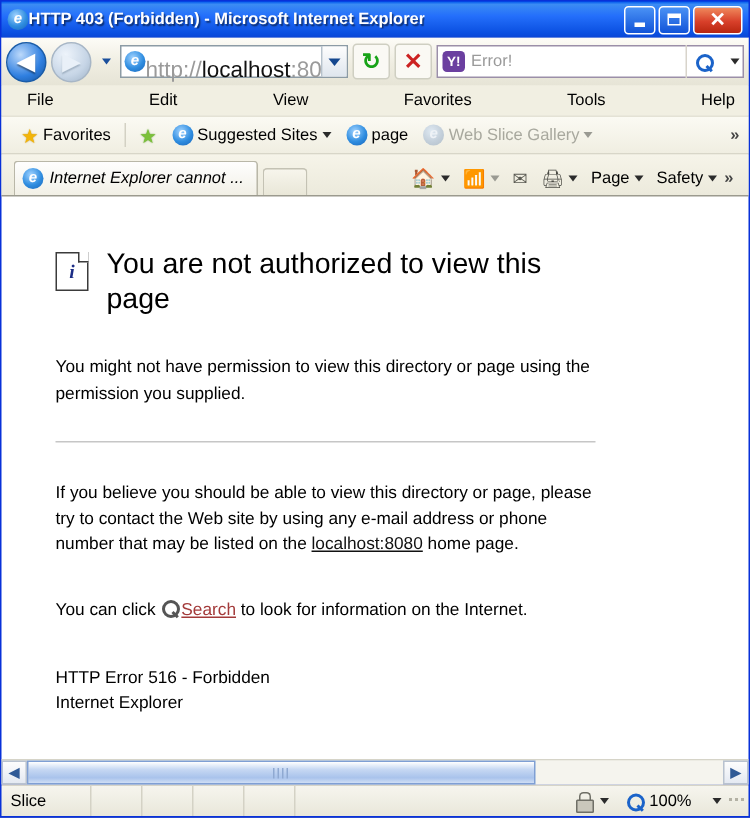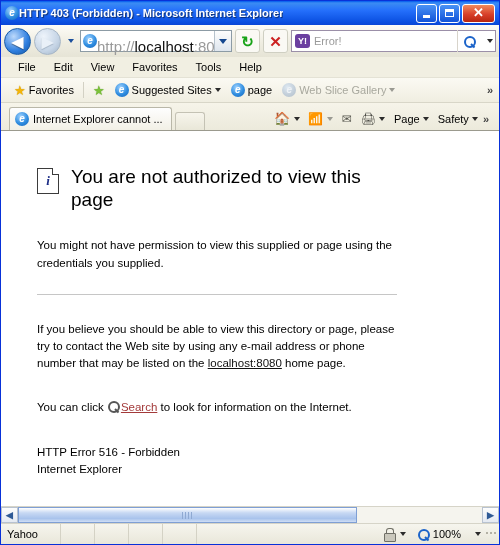--- a/index.html
+++ b/index.html
@@ -115,21 +115,21 @@
     content:''; position:absolute; left:0; top:0; width:8px;height:8px;
     border:2px solid #2352a6; border-radius:50%;
   }
   .mag::after {
     content:''; position:absolute; left:7px; top:7px; width:5px;height:2px;
     background:#2352a6; transform:rotate(45deg); transform-origin:left center;
   }
   .mag.blue::before { border-color:#1b63c9; }
   .mag.blue::after { background:#1b63c9; }
 
-  .menurow { height:20px; display:flex; align-items:center; padding-left:8px; gap:0; background:#f1efe2; }
+  .menurow { height:20px; display:flex; align-items:center; padding-left:8px; gap:0; background:#f1efe2;justify-content:space-between; }
   .menuitem { padding:1px 9px 2px 9px; font-size:11px; color:#000; }
 
   .favrow {
     height:26px; display:flex; align-items:center; padding-left:8px; gap:0;
     background:linear-gradient(to bottom,#fbfaf3,#f0eee1);
     border-top:1px solid #e4e2d5; border-bottom:1px solid #d8d6c8;
     position:relative;
   }
   .favitem { display:flex; align-items:center; gap:3px; padding:1px 5px; font-size:11px; white-space:nowrap; }
   .favitem.dim { color:#a8a89e; }
@@ -142,21 +142,21 @@
     position:relative;
   }
   .tab {
     height:23px; display:flex; align-items:center; gap:4px;
     padding:0 8px 0 5px; min-width:0;
     background:linear-gradient(to bottom,#fefefe,#f2f0e6);
     border:1px solid #b9b7a8; border-bottom:none;
     border-top-left-radius:3px; border-top-right-radius:3px;
     font-size:11px; white-space:nowrap; max-width:170px;
   }
-  .tab .lbl { overflow:hidden; text-overflow:ellipsis; }
+  .tab .lbl { overflow:hidden; text-overflow:ellipsis;font-style:italic; }
   .newtab {
     width:30px; height:18px; margin-left:3px;
     background:linear-gradient(to bottom,#f7f5ec,#e9e7d8);
     border:1px solid #c4c2b4; border-bottom:none;
     border-top-left-radius:3px; border-top-right-radius:3px;
   }
   .cmdbar { margin-left:auto; display:flex; align-items:center; gap:1px; padding:0 4px 3px 0; }
   .cmdbtn { display:flex; align-items:center; gap:3px; padding:2px 4px; font-size:11px; }
   .cmdbtn.dim { color:#b0b0a6; }
 
@@ -406,21 +406,21 @@
   <div class="viewport">
     <div class="page">
       <div class="err-head">
         <span class="doc-ico">
           <i class="fold"></i>
             <i class="i">i</i>
         </span>
         <h1 class="err-title">You are not authorized to view this page</h1>
       </div>
 
-      <p class="body-text">You might not have permission to view this supplied or page using the credentials you supplied.</p>
+      <p class="body-text">You might not have permission to view this directory or page using the permission you supplied.</p>
 
       <hr class="divider">
 
       <p class="body-text"><span>If you believe you should be able to view this directory or page, please try to contact the Web site by using any e-mail address or phone number that may be listed on the </span><a class="pagelink" href="#">localhost:8080</a><span> home page.</span></p>
 
       <p class="body-text"><span>You can click </span><i class="search-glyph"></i><a class="searchlink" href="#">Search</a><span> to look for information on the Internet.</span></p>
 
       <p class="errcode">
         <span>HTTP Error 516 - Forbidden</span><br>
         <span>Internet Explorer</span>
@@ -437,21 +437,21 @@
             <i></i>
             <i></i>
             <i></i>
           </span>
       </div>
     </div>
     <div class="sb-arrow">▶</div>
   </div>
 
   <div class="statusbar">
-    <span class="st-cell st-done">Yahoo</span>
+    <span class="st-cell st-done">Slice</span>
     <span class="st-cell st-blank"></span>
     <span class="st-cell st-blank"></span>
     <span class="st-cell st-blank"></span>
     <span class="st-cell st-blank"></span>
     <span class="st-right">
       <span class="zoom-cell">
         <i class="lock-ico"></i>
         <i class="caret"></i>
       </span>
       <span class="zoom-cell">

